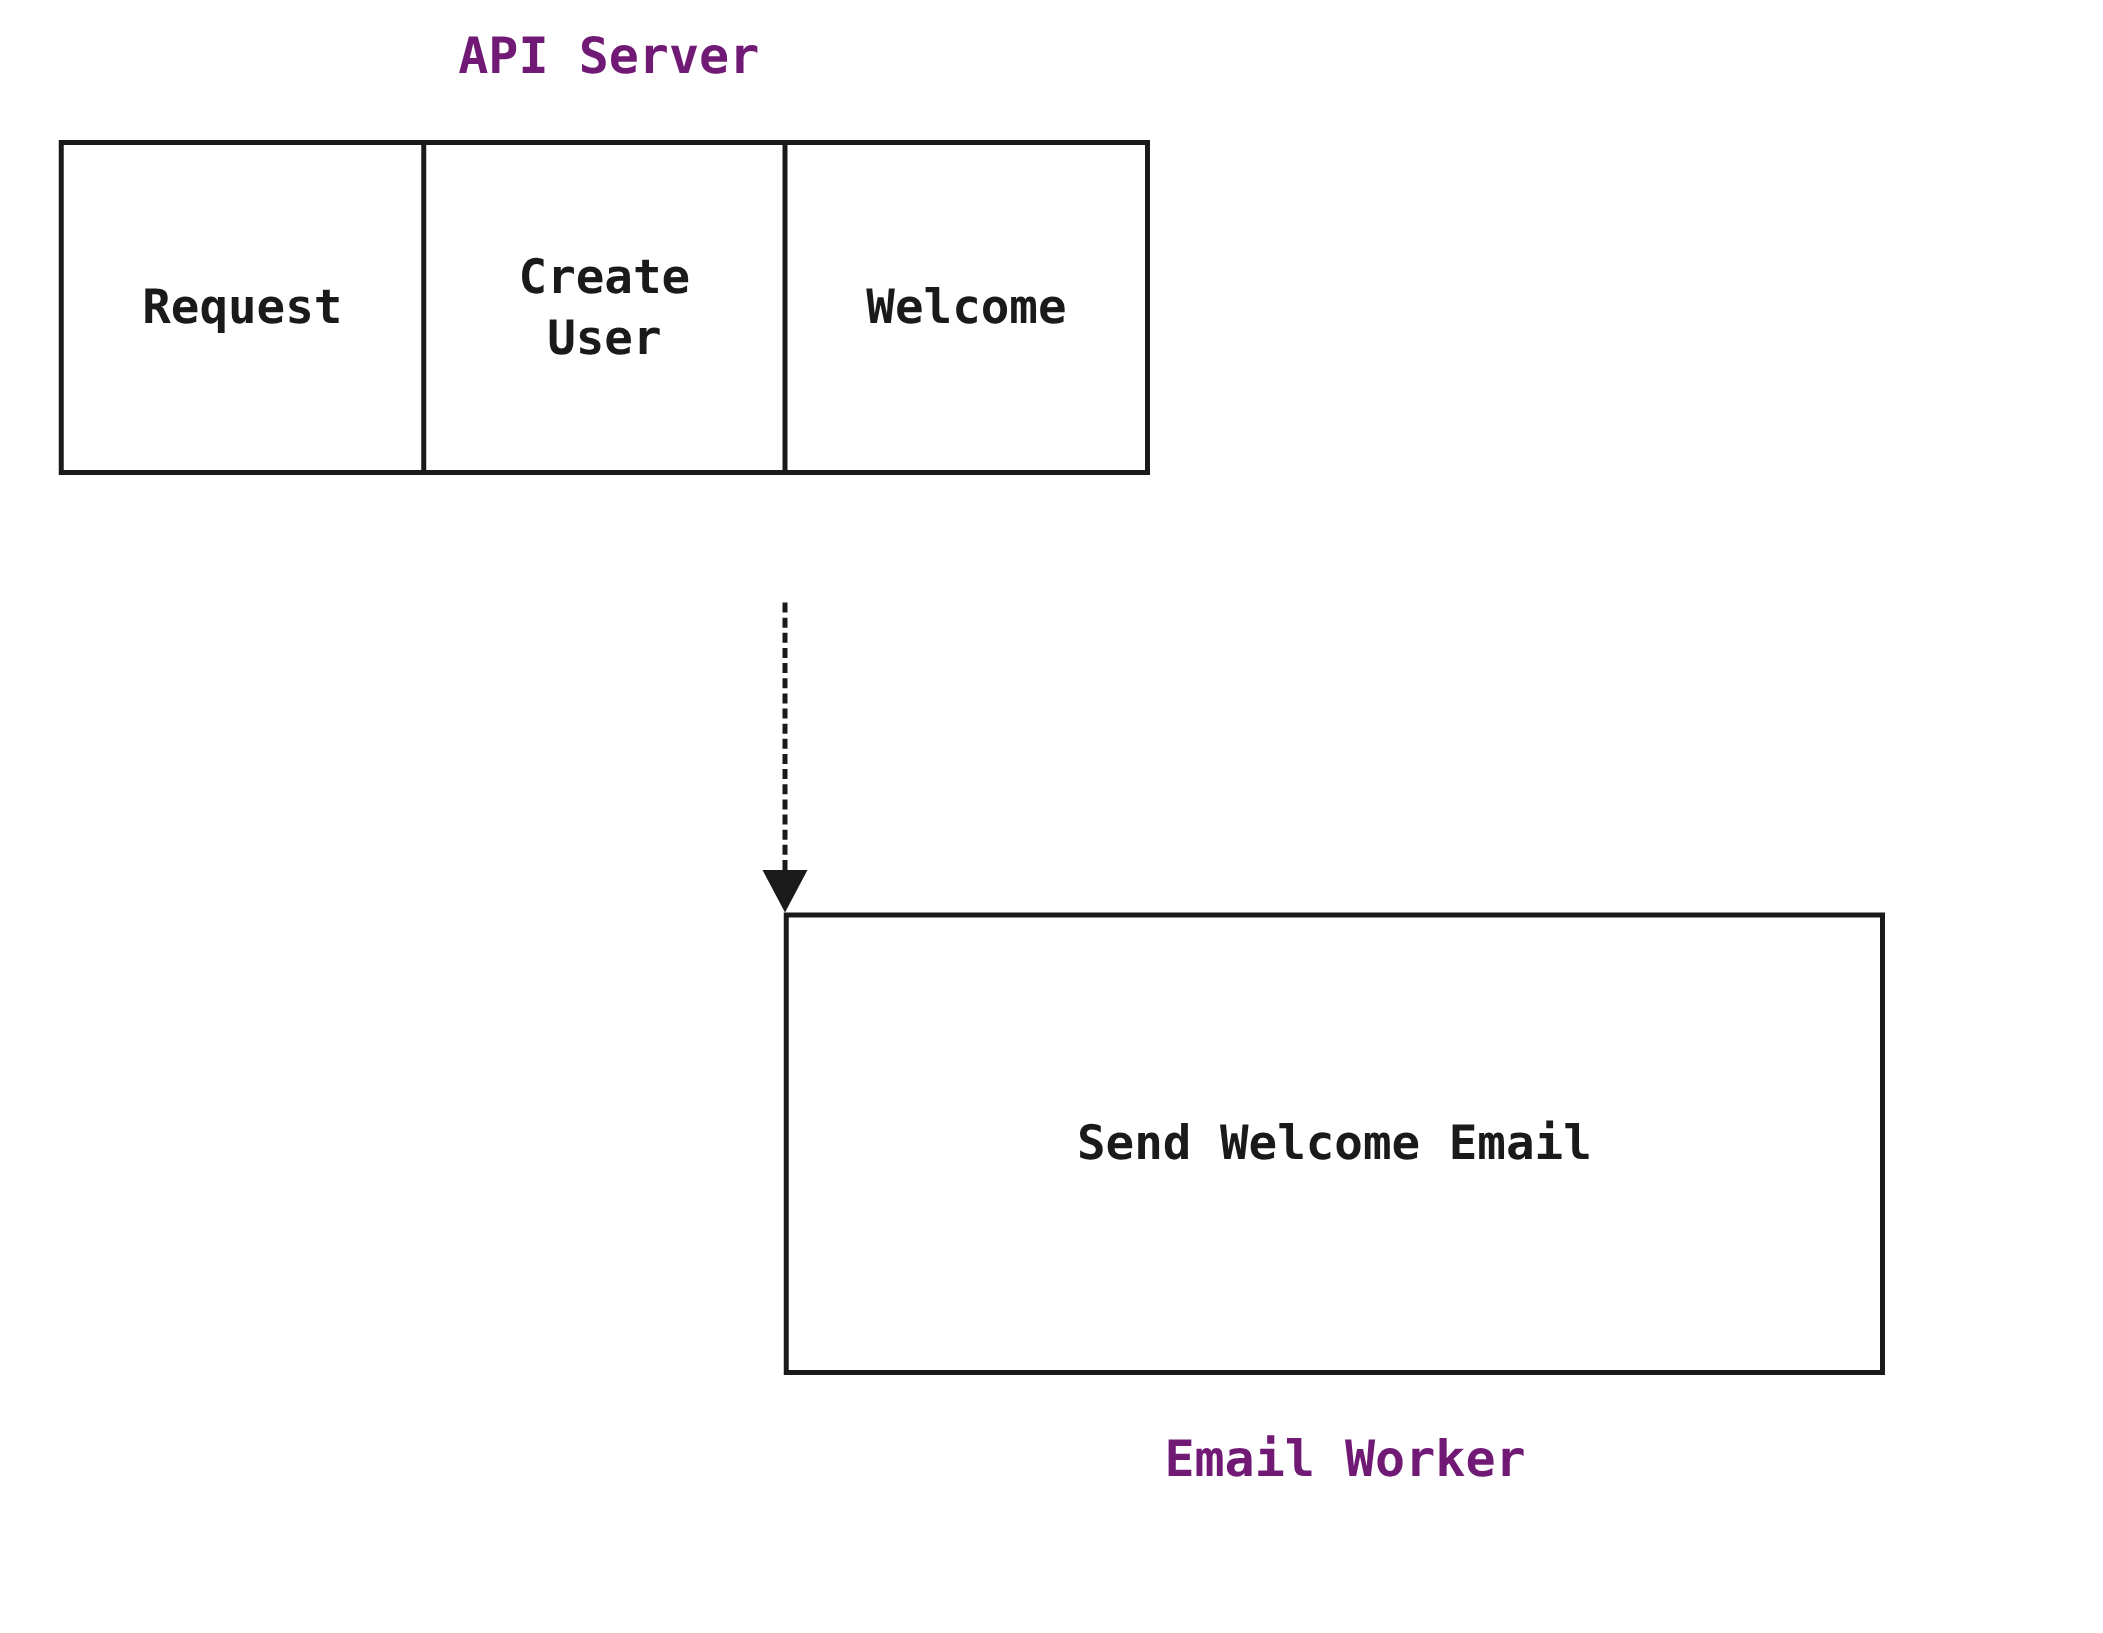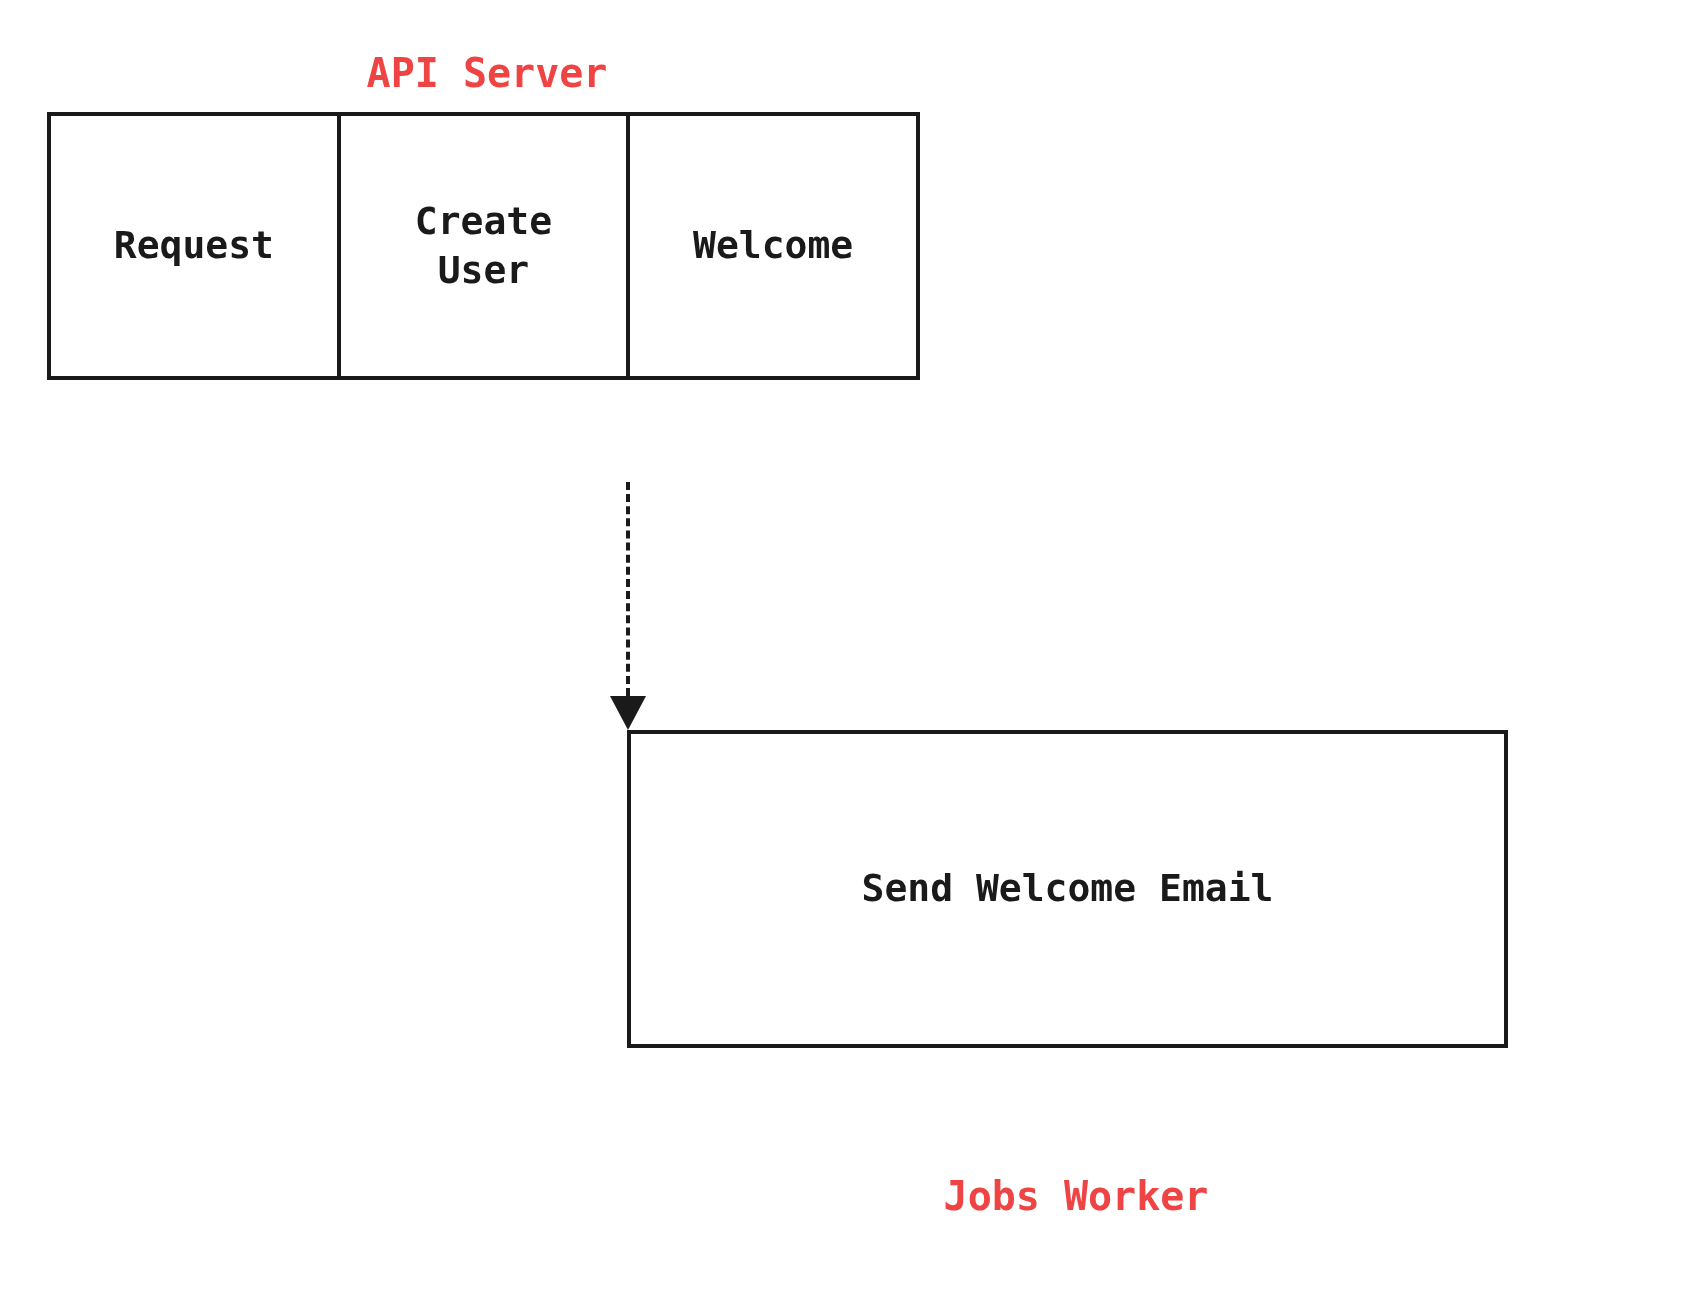--- a/index.html
+++ b/index.html
@@ -17,22 +17,21 @@
     height: 1306px;
     background: #ffffff;
     overflow: hidden;
   }
   .group-title {
     position: absolute;
     transform: translateX(-50%);
     font-size: 40px;
     font-weight: 700;
     white-space: nowrap;
-    color: #ef4444;
-    margin-top: 28px;
+    color: #701a75;
   }
   .node-row {
     position: absolute;
     left: 47px;
     top: 112px;
     width: 873px;
     height: 268px;
     display: flex;
     box-sizing: border-box;
     border: 4px solid #1a1a1a;
@@ -72,21 +71,21 @@
     height: 0;
     border-left: 18px solid transparent;
     border-right: 18px solid transparent;
     border-top: 34px solid #1a1a1a;
   }
   .big-node {
     position: absolute;
     left: 627px;
     top: 730px;
     width: 881px;
-    height: 318px;
+    height: 370px;
     box-sizing: border-box;
     border: 4px solid #1a1a1a;
     background: #ffffff;
     display: flex;
     align-items: center;
     justify-content: center;
   }
 </style>
 </head>
 <body>
@@ -108,15 +107,15 @@
     </div>
   </div>
 
   <div class="connector-dashed"></div>
   <div class="arrowhead-down"></div>
 
   <div class="big-node">
     <span class="node-label">Send Welcome Email</span>
   </div>
 
-  <div class="group-title" style="left: 1076px; top: 1145px;">Jobs Worker</div>
+  <div class="group-title" style="left: 1076px; top: 1145px;">Email Worker</div>
 
 </div>
 
 </body></html>

